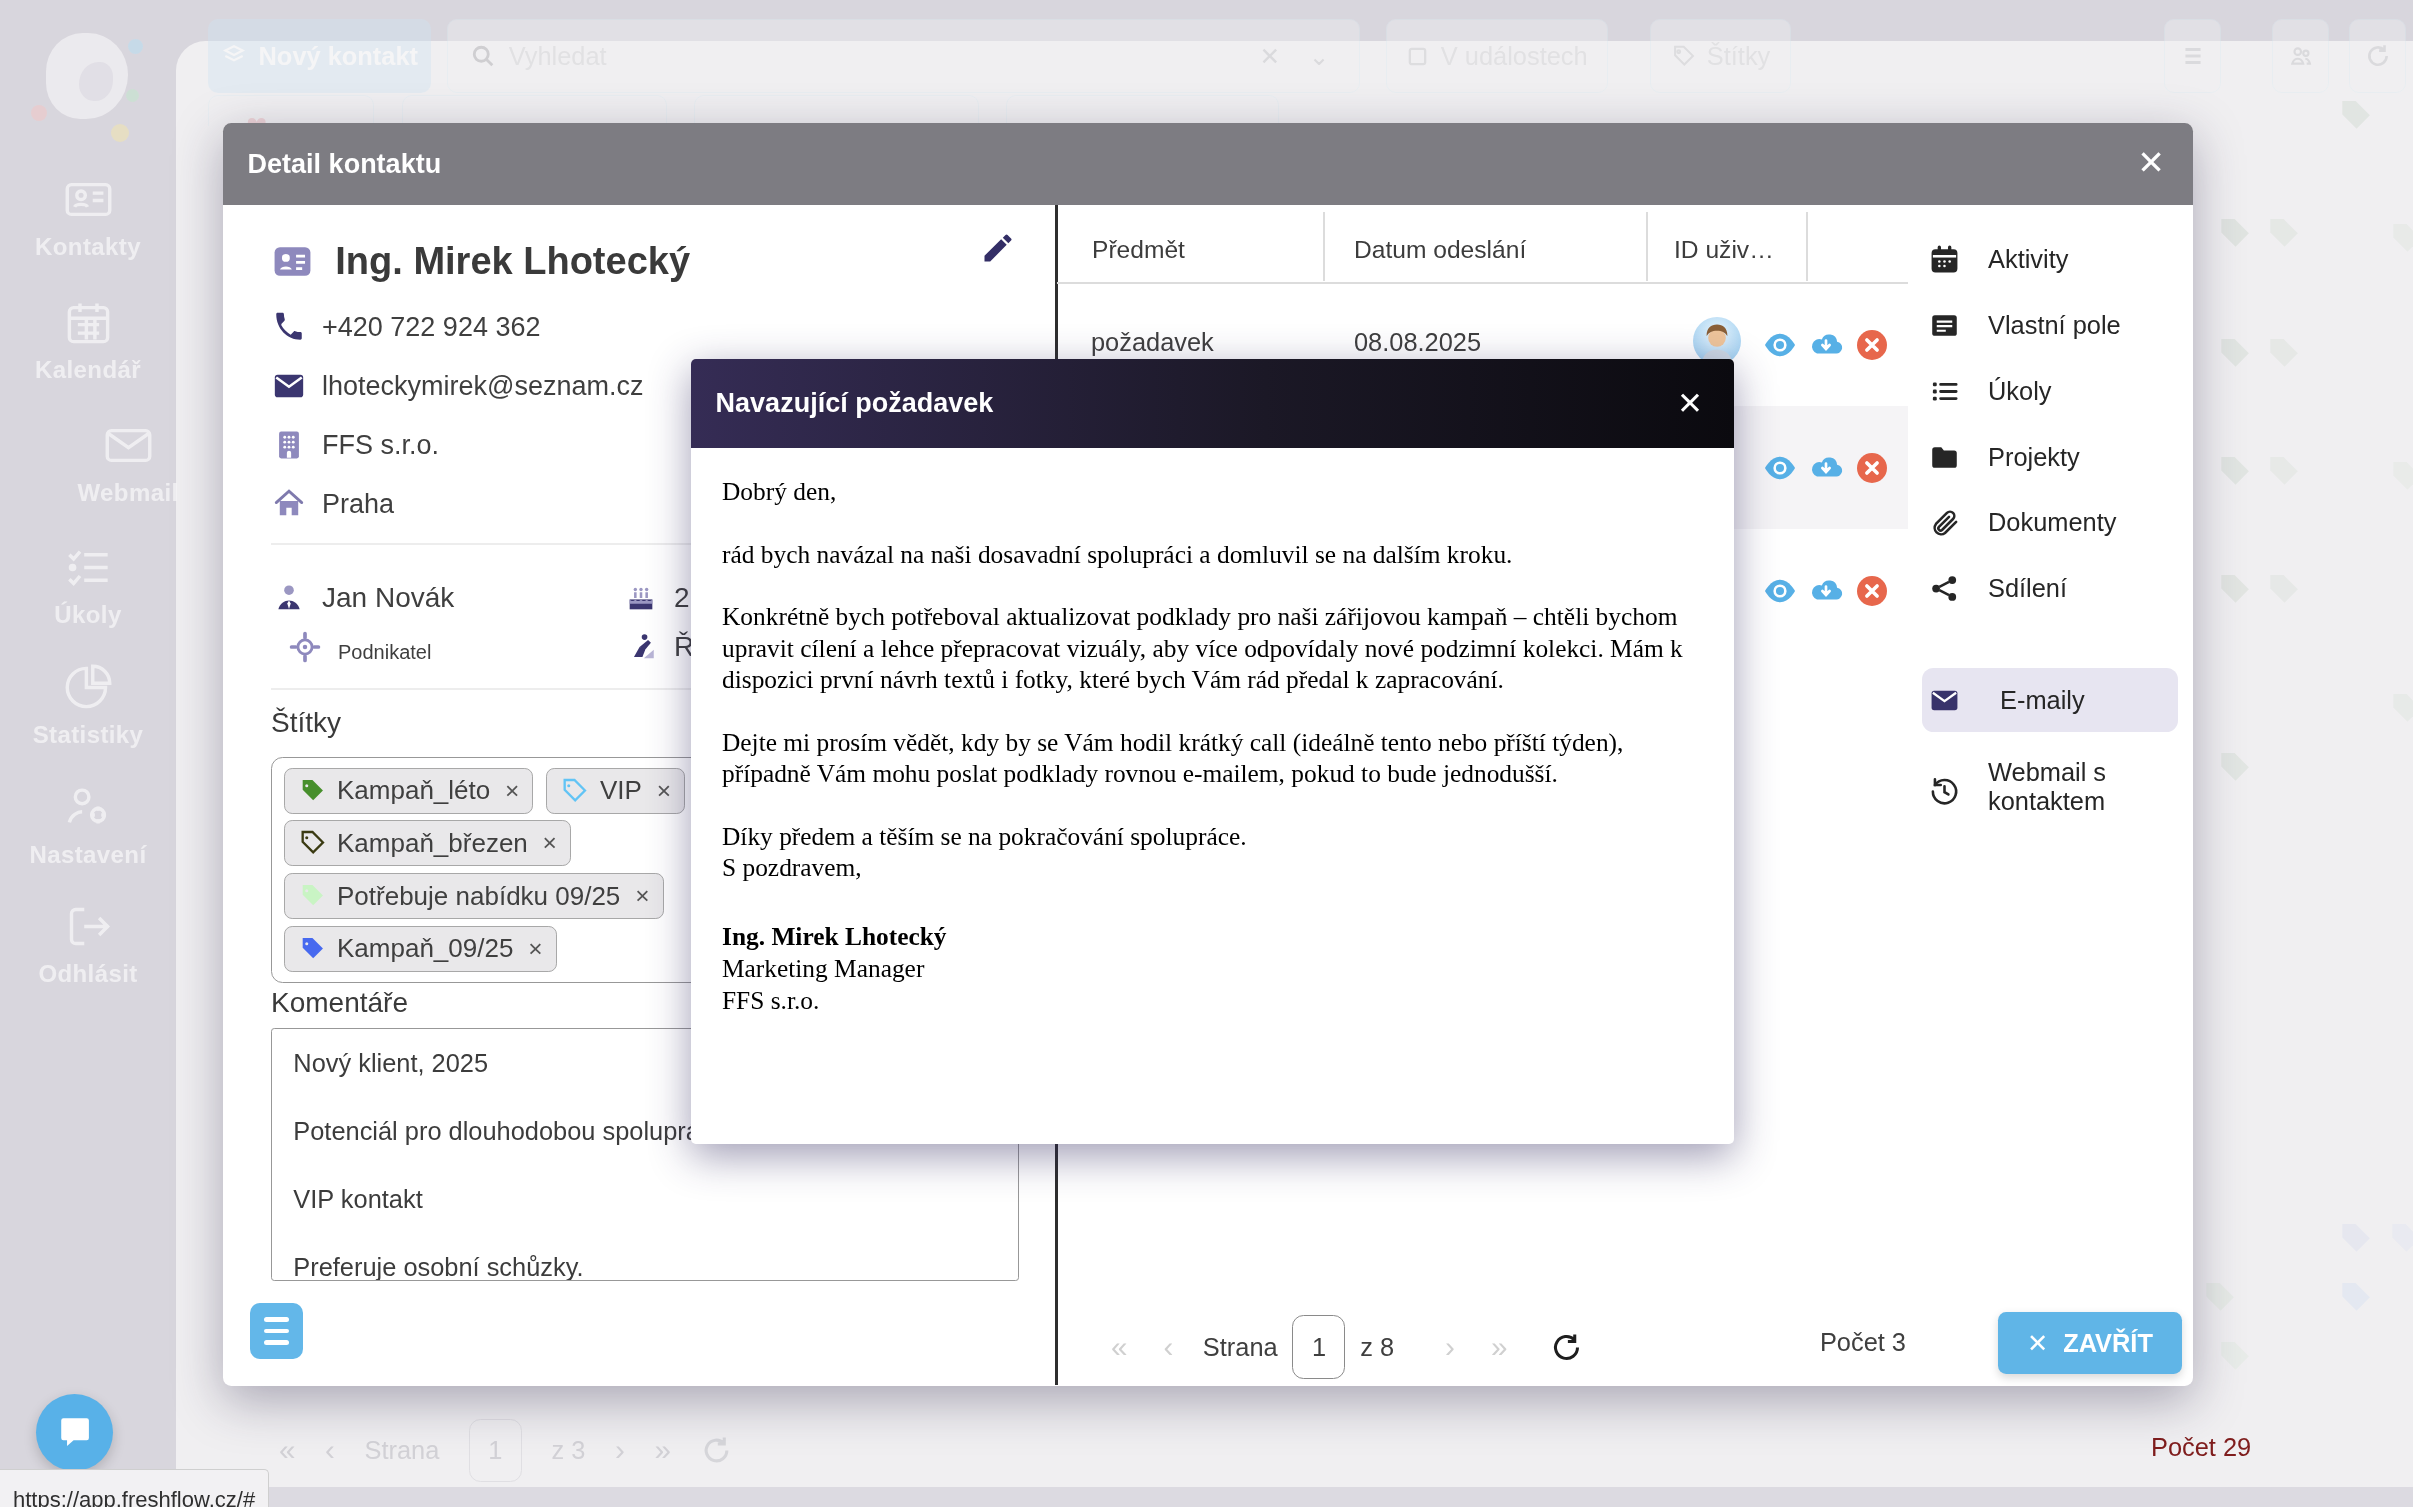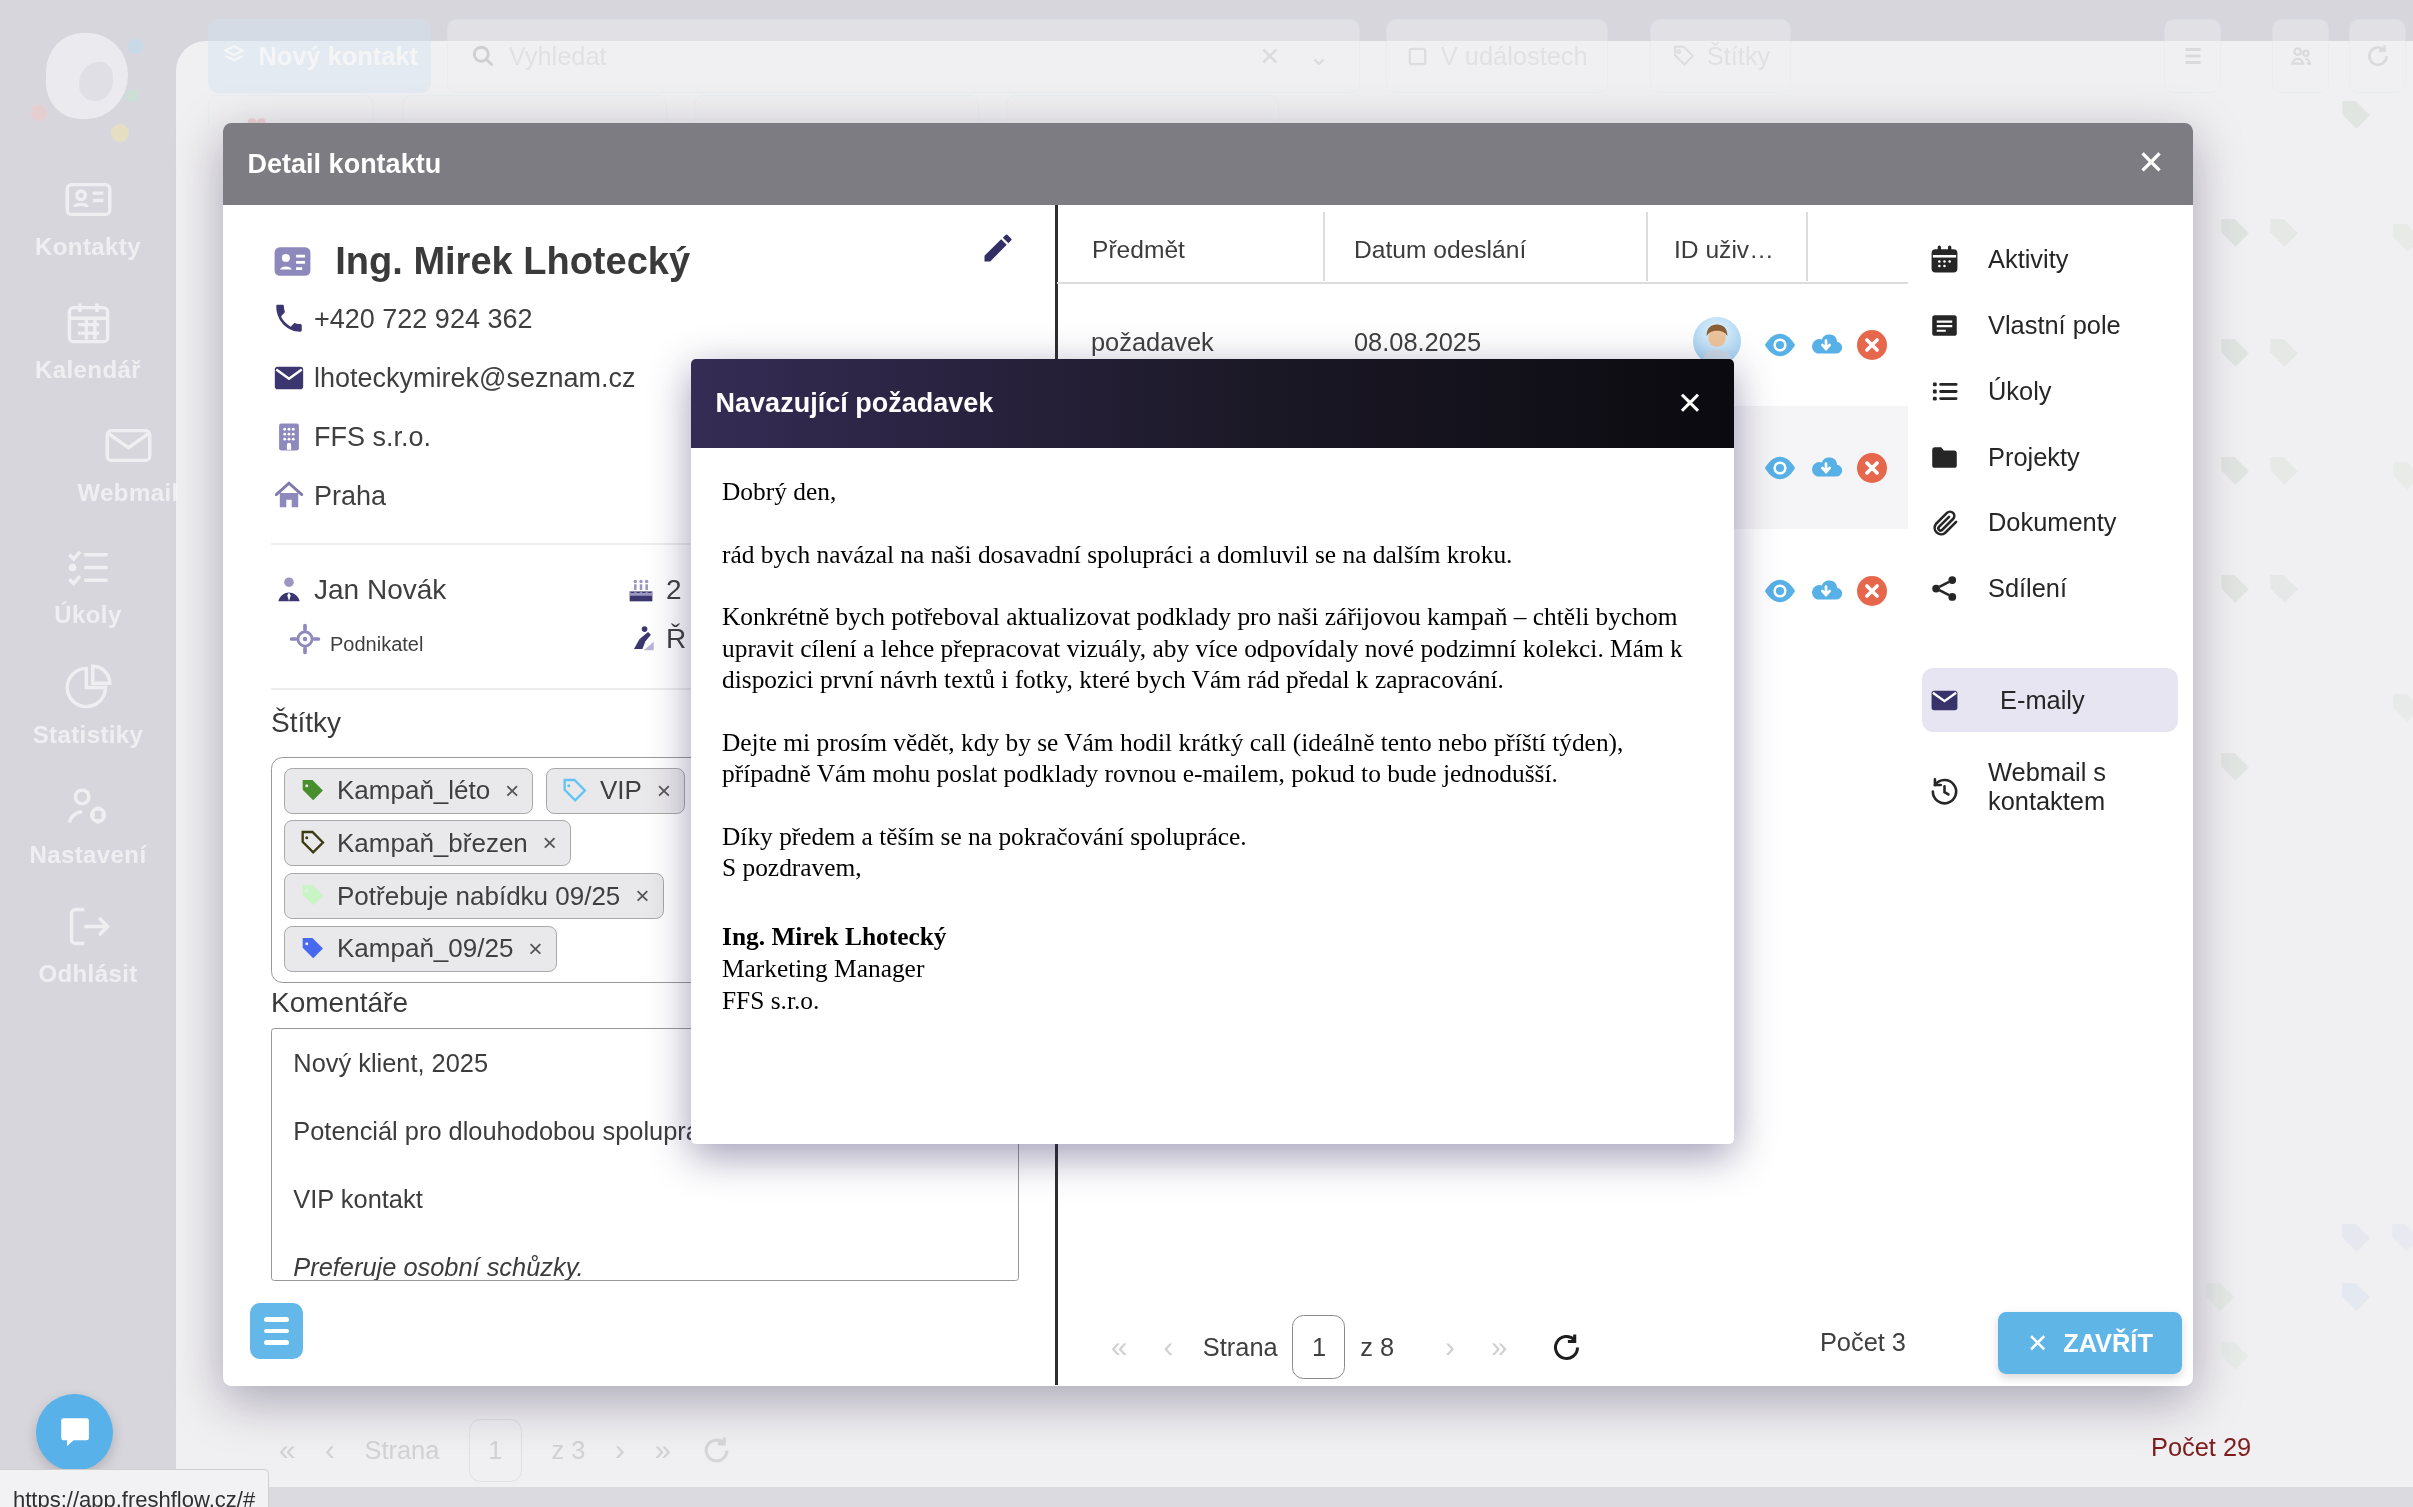--- a/index.html
+++ b/index.html
@@ -25,21 +25,21 @@
   .pgbox{width:51px;height:61px;border:1.6px solid #e0dfe3;border-radius:11.5px;display:flex;align-items:center;justify-content:center;}
   
   #detail-modal{left:223px;top:123px;width:1970px;height:1263px;background:#fff;border-radius:8.2px;
     box-shadow:0 14.8px 49px rgba(40,35,70,.35);z-index:10;}
   #dm-header{left:0;top:0;width:1970px;height:82px;background:#7d7c82;border-radius:8.2px 8.2px 0 0;
     display:flex;align-items:center;color:#fff;}
   #dm-title{margin-left:24.6px;font-size:27px;font-weight:700;}
   #dm-close{position:absolute;right:28px;top:19.7px;font-size:33px;font-weight:300;color:#fff;cursor:pointer;}
   .vline{left:832px;top:82px;width:2.5px;height:1180px;background:#2e2e2e;}
   
-  .crow{display:flex;align-items:center;gap:8px;color:#3f3f3f;font-size:27px;}
+  .crow{display:flex;align-items:center;gap:16px;color:#3f3f3f;font-size:27px;margin-top:8px;}
   .crow svg{width:34px;height:34px;flex:none;}
   .hr{height:1.6px;background:#ededed;}
   .sec-label{font-size:28px;color:#3a3a3a;}
   #tagbox{border:1.6px solid #989898;border-radius:11.5px;padding:9.9px 11.5px;}
   .tagrow{display:flex;gap:13px;margin-bottom:6.6px;}
   .chip{display:inline-flex;align-items:center;gap:11.5px;height:44px;background:#e9e8ea;border:1.6px solid #a8a8a8;
     border-radius:8.2px;padding:0 13px;font-size:26px;color:#3f3f3f;white-space:nowrap;}
   .chip svg{width:28px;height:28px;}
   .chip .x{color:#555;font-size:24.6px;margin-left:3.3px;cursor:pointer;}
   #commentbox{border:1.6px solid #989898;border-radius:3.3px;padding:19.7px 21.3px;overflow:hidden;}
@@ -439,21 +439,21 @@
           <span class="x">×</span>
         </span>
       </div>
     </div>
 
     <div class="abs sec-label" style="left:48px;top:864px;">Komentáře</div>
     <div class="abs" id="commentbox" style="left:48px;top:905px;width:703px;height:212px;">
       <div class="cline">Nový klient, 2025</div>
       <div class="cline">Potenciál pro dlouhodobou spoluprác</div>
       <div class="cline">VIP kontakt</div>
-      <div class="cline" style="margin-bottom:16px;font-style:italic;">Preferuje osobní schůzky.</div>
+      <div class="cline" style="margin-bottom:16px;">Preferuje osobní schůzky.</div>
     </div>
     <div class="abs" id="burger">
         <i></i>
         <i></i>
         <i></i>
       </div>
 
     <div class="abs th" style="left:869px;top:113px;">Předmět</div>
     <div class="abs th" style="left:1131px;top:113px;">Datum odeslání</div>
     <div class="abs th" style="left:1451px;top:113px;">ID uživ…</div>

